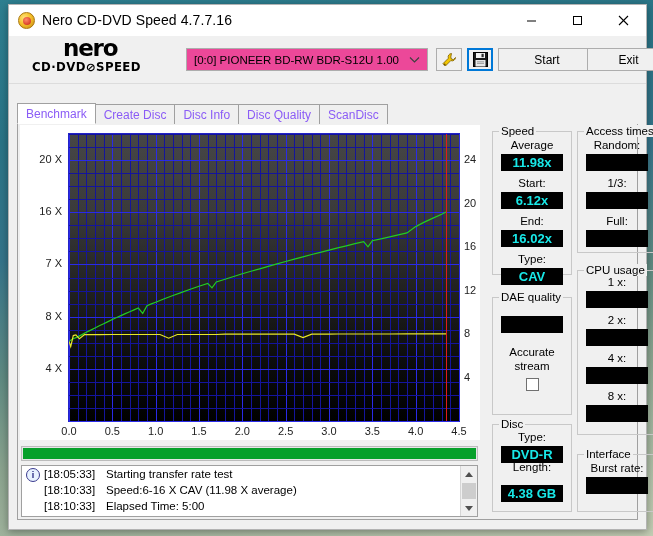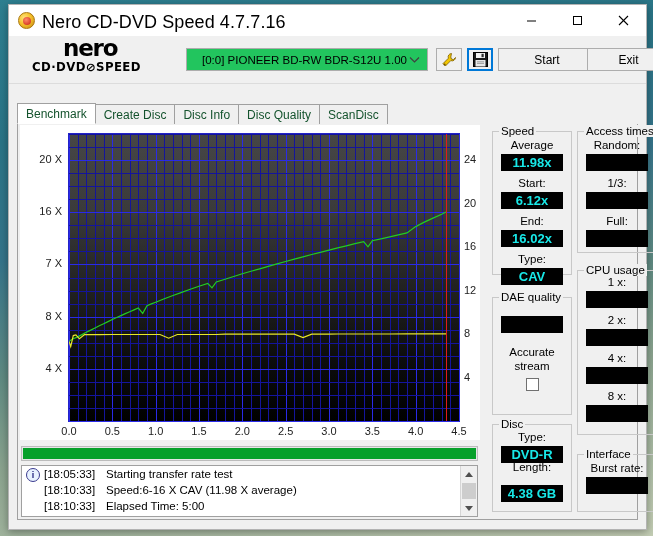--- a/index.html
+++ b/index.html
@@ -17,55 +17,55 @@
     box-shadow:0 2px 8px rgba(0,0,0,.35);
   }
   
   .titlebar{height:31px;background:#ffffff;position:relative;
     border-bottom:1px solid #f0f0f0;}
   .titlebar .ticon{position:absolute;left:9px;top:7px;width:17px;height:17px;border-radius:50%;
     background:radial-gradient(circle at 35% 32%,#ffe27a 0%,#f4c12c 45%,#c98a12 100%);
     border:1px solid #a8760c;box-sizing:border-box;}
   .titlebar .ticon:after{content:"";position:absolute;left:4px;top:4px;width:8px;height:8px;border-radius:50%;
     background:radial-gradient(circle at 40% 35%,#ff8a6b 0%,#d9402a 70%);}
-  .titlebar .ttext{position:absolute;left:33px;top:7px;font-size:18px;color:#000;letter-spacing:.1px;}
+  .titlebar .ttext{position:absolute;left:33px;top:7px;font-size:14px;color:#000;letter-spacing:.1px;}
   .wbtns{position:absolute;right:0;top:0;display:flex;height:31px;}
   .wbtn{width:46px;height:31px;display:flex;align-items:center;justify-content:center;
     font-size:13px;color:#000;cursor:default;}
   .wbtn svg{display:block;}
   
   .menubar{height:23px;background:#f0f0f0;display:flex;align-items:center;padding-left:7px;}
   .menuitem{font-size:12.5px;color:#000;padding:2px 9px;cursor:default;}
   
   .toolbar{height:46px;background:#f0f0f0;position:relative;border-bottom:1px solid #dcdcdc;}
   .logo{position:absolute;left:23px;top:1px;width:150px;height:42px;}
   .logo .nero{font-family:"DejaVu Sans", sans-serif;font-weight:bold;font-size:23px;
     letter-spacing:-1.2px;color:#000;position:absolute;left:31px;top:-1px;line-height:23px;}
   .logo .sub{position:absolute;left:0px;top:22px;font-family:"DejaVu Sans", sans-serif;
     font-weight:bold;font-size:11.5px;letter-spacing:.4px;color:#000;
     transform:scaleX(1.02);transform-origin:left;}
   .logo .slash{display:inline-block;transform:skewX(-16px);font-weight:bold;}
   .drivesel{position:absolute;left:177px;top:11px;width:242px;height:23px;
-    background:#22c55e;border:1px solid #adadad;box-sizing:border-box;font-size:11.5px;
-    display:flex;align-items:center;padding-left:15px;color:#000;cursor:default;}
+    background:#ec4899;border:1px solid #adadad;box-sizing:border-box;font-size:11.5px;
+    display:flex;align-items:center;padding-left:7px;color:#000;cursor:default;}
   .drivesel .chev{position:absolute;right:7px;top:6px;}
   .tbicon{position:absolute;top:11px;width:26px;height:23px;box-sizing:border-box;
     border:1px solid #adadad;background:#f0f0f0;display:flex;align-items:center;justify-content:center;cursor:default;}
   .tbicon.a{left:427px;}
   .tbicon.b{left:458px;border:2px solid #0078d7;background:#f0f0f0;}
   .tbbtn{position:absolute;top:11px;height:23px;box-sizing:border-box;border:1px solid #adadad;
     background:#f0f0f0;font-size:12px;display:flex;align-items:center;justify-content:center;cursor:default;color:#000;}
   .tbbtn.start{left:489px;width:98px;}
   .tbbtn.exit{left:578px;width:83px;}
   
   .tabsrow{position:absolute;left:8px;top:98px;width:621px;height:21px;
     border-bottom:1px solid #a0a0a0;display:flex;align-items:flex-end;}
   .tab{height:20px;box-sizing:border-box;border:1px solid #a0a0a0;border-bottom:none;
     background:#f0f0f0;font-size:12px;display:flex;align-items:center;padding:0 8px;
-    margin-right:-1px;color:#14532d;cursor:default;}
+    margin-right:-1px;color:#8b5cf6;cursor:default;}
   .tab.active{background:#ffffff;height:21px;border-bottom:1px solid #ffffff;position:relative;z-index:2;}
   
   .content{position:absolute;left:8px;top:119px;width:621px;height:396px;background:#f0f0f0;
     border:1px solid #a0a0a0;border-top:none;box-sizing:border-box;}
   
   .chartwrap{position:absolute;left:2px;top:1px;width:460px;height:315px;background:#ffffff;}
   .plot{position:absolute;left:48px;top:8px;width:392px;height:289px;background:#000;
     border:1px solid #2323c8;box-sizing:border-box;}
   .plotbg{position:absolute;inset:0;
     background:linear-gradient(to bottom,#464646 0%,#3b3b3b 26%,#232323 52%,#0d0d0d 78%,#000 100%);}

